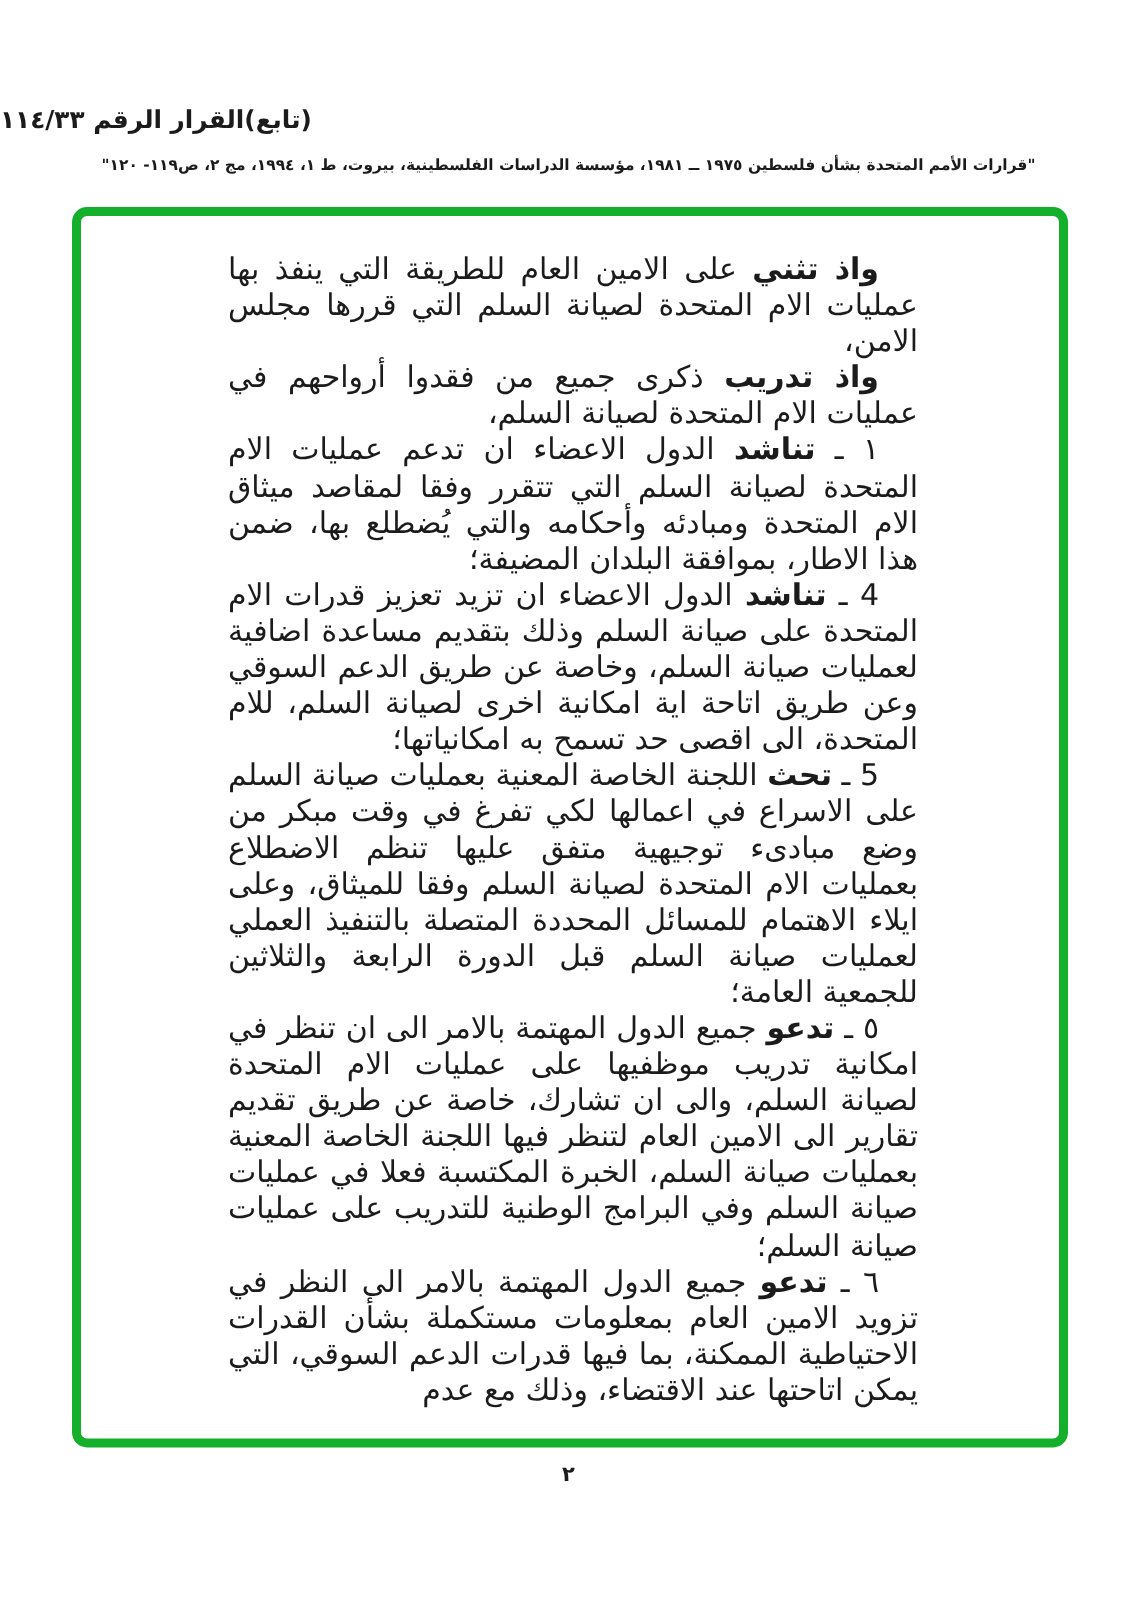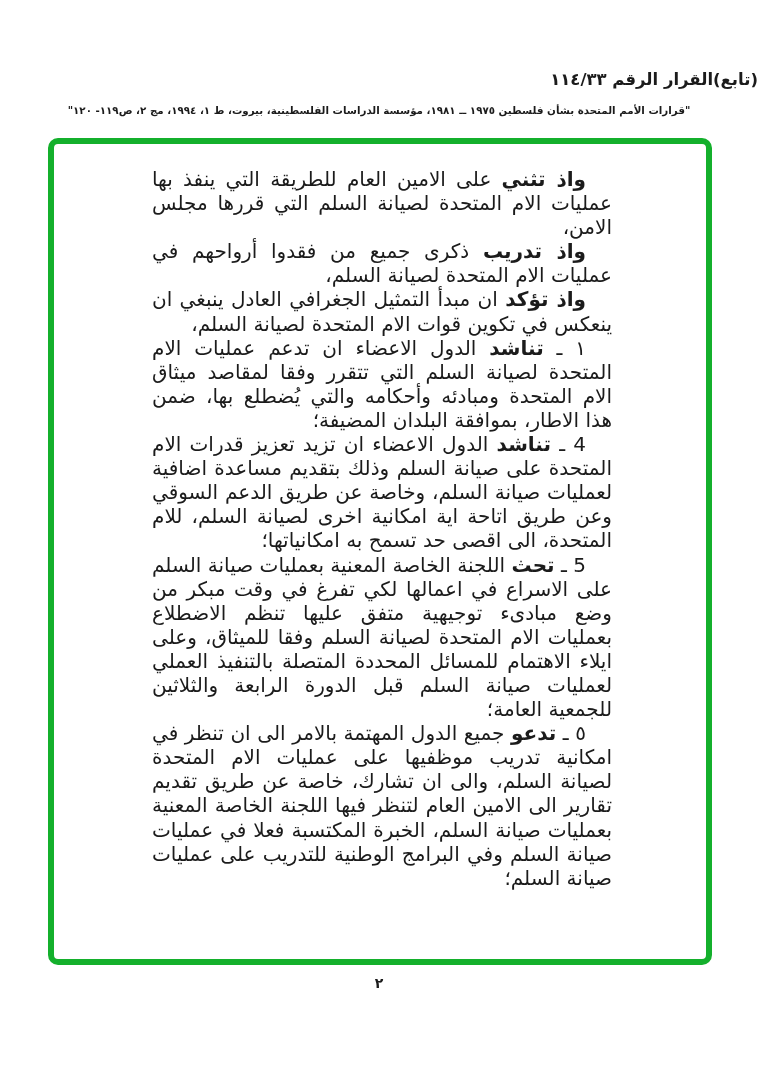--- a/index.html
+++ b/index.html
@@ -7,21 +7,21 @@
     width: 758px; height: 1078px;
     background: #ffffff;
     position: relative;
     font-family: "DejaVu Sans", sans-serif;
     color: #1b1b1b;
     overflow: hidden;
   }
   .doc-title {
     position: absolute;
     top: 70px; left: 0; right: 0;
-    text-align: right;
+    text-align: left;
     direction: rtl;
     font-size: 16.5px;
     font-weight: bold;
     letter-spacing: 0;
   }
   .source-line {
     position: absolute;
     top: 104px; left: 0; right: 0;
     text-align: center;
     direction: rtl;
@@ -67,20 +67,20 @@
 
 <div class="doc-title">(تابع)القرار الرقم ١١٤/٣٣</div>
 
 <div class="source-line">"قرارات الأمم المتحدة بشأن فلسطين ١٩٧٥ ــ ١٩٨١، مؤسسة الدراسات الفلسطينية، بيروت، ط ١، ١٩٩٤، مج ٢، ص١١٩- ١٢٠"</div>
 
 <div class="content-frame" style="border-color: rgb(20, 176, 44);"></div>
 
 <div class="text-block">
   <p><span></span><span class="lead">واذ تثني</span><span> على الامين العام للطريقة التي ينفذ بها عمليات الام المتحدة لصيانة السلم التي قررها مجلس الامن،</span></p>
   <p><span></span><span class="lead">واذ تدريب</span><span> ذكرى جميع من فقدوا أرواحهم في عمليات الام المتحدة لصيانة السلم،</span></p>
-  <p><span></span><span class="lead">واذ تؤكد</span><span> ان مبدأ التمثيل الجغرافي العادل ينبغي ان ينعكس في تكوين قوات الام المتحدة لصيانة السلم،</span></p>
   <p><span>١ ـ </span><span class="lead">تناشد</span><span> الدول الاعضاء ان تدعم عمليات الام المتحدة لصيانة السلم التي تتقرر وفقا لمقاصد ميثاق الام المتحدة ومبادئه وأحكامه والتي يُضطلع بها، ضمن هذا الاطار، بموافقة البلدان المضيفة؛</span></p>
   <p><span>4 ـ </span><span class="lead">تناشد</span><span> الدول الاعضاء ان تزيد تعزيز قدرات الام المتحدة على صيانة السلم وذلك بتقديم مساعدة اضافية لعمليات صيانة السلم، وخاصة عن طريق الدعم السوقي وعن طريق اتاحة اية امكانية اخرى لصيانة السلم، للام المتحدة، الى اقصى حد تسمح به امكانياتها؛</span></p>
   <p><span>5 ـ </span><span class="lead">تحث</span><span> اللجنة الخاصة المعنية بعمليات صيانة السلم على الاسراع في اعمالها لكي تفرغ في وقت مبكر من وضع مبادىء توجيهية متفق عليها تنظم الاضطلاع بعمليات الام المتحدة لصيانة السلم وفقا للميثاق، وعلى ايلاء الاهتمام للمسائل المحددة المتصلة بالتنفيذ العملي لعمليات صيانة السلم قبل الدورة الرابعة والثلاثين للجمعية العامة؛</span></p>
   <p><span>٥ ـ </span><span class="lead">تدعو</span><span> جميع الدول المهتمة بالامر الى ان تنظر في امكانية تدريب موظفيها على عمليات الام المتحدة لصيانة السلم، والى ان تشارك، خاصة عن طريق تقديم تقارير الى الامين العام لتنظر فيها اللجنة الخاصة المعنية بعمليات صيانة السلم، الخبرة المكتسبة فعلا في عمليات صيانة السلم وفي البرامج الوطنية للتدريب على عمليات صيانة السلم؛</span></p>
+  <p><span>٦ ـ </span><span class="lead">تدعو</span><span> جميع الدول المهتمة بالامر الى النظر في تزويد الامين العام بمعلومات مستكملة بشأن القدرات الاحتياطية الممكنة، بما فيها قدرات الدعم السوقي، التي يمكن اتاحتها عند الاقتضاء، وذلك مع عدم</span></p>
 </div>
 
 <div class="page-number">٢</div>
 
 </body></html>

